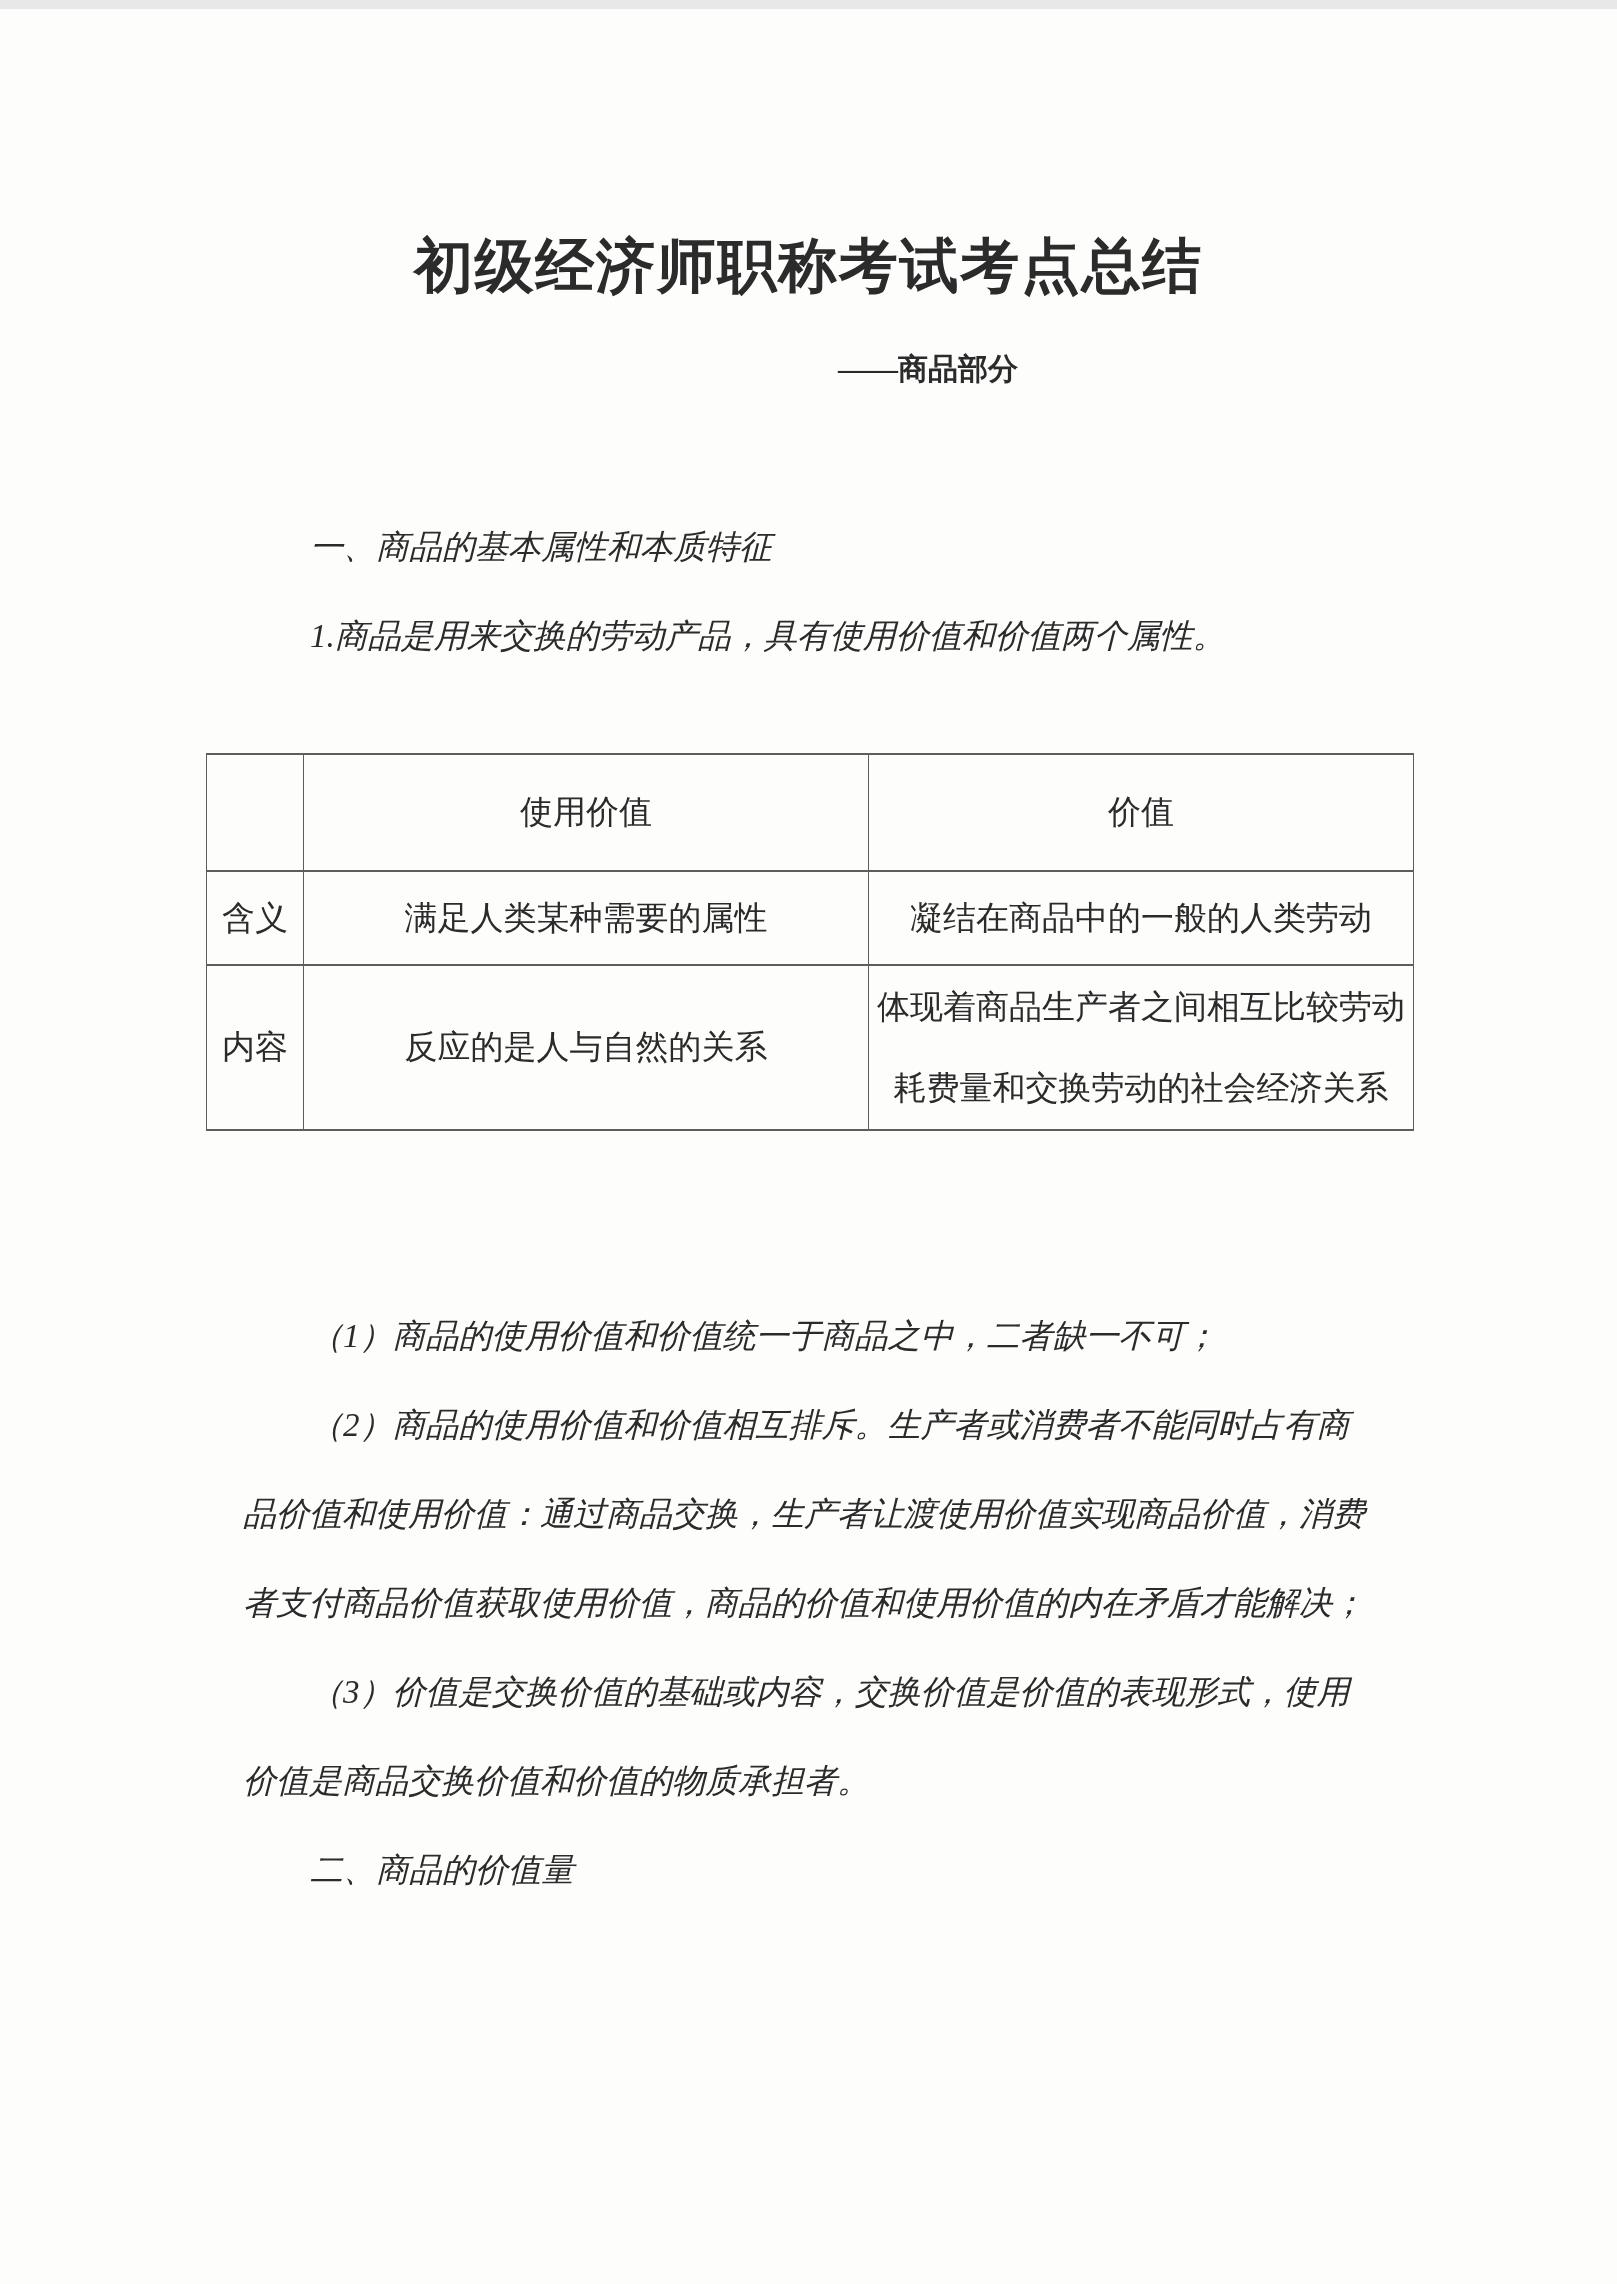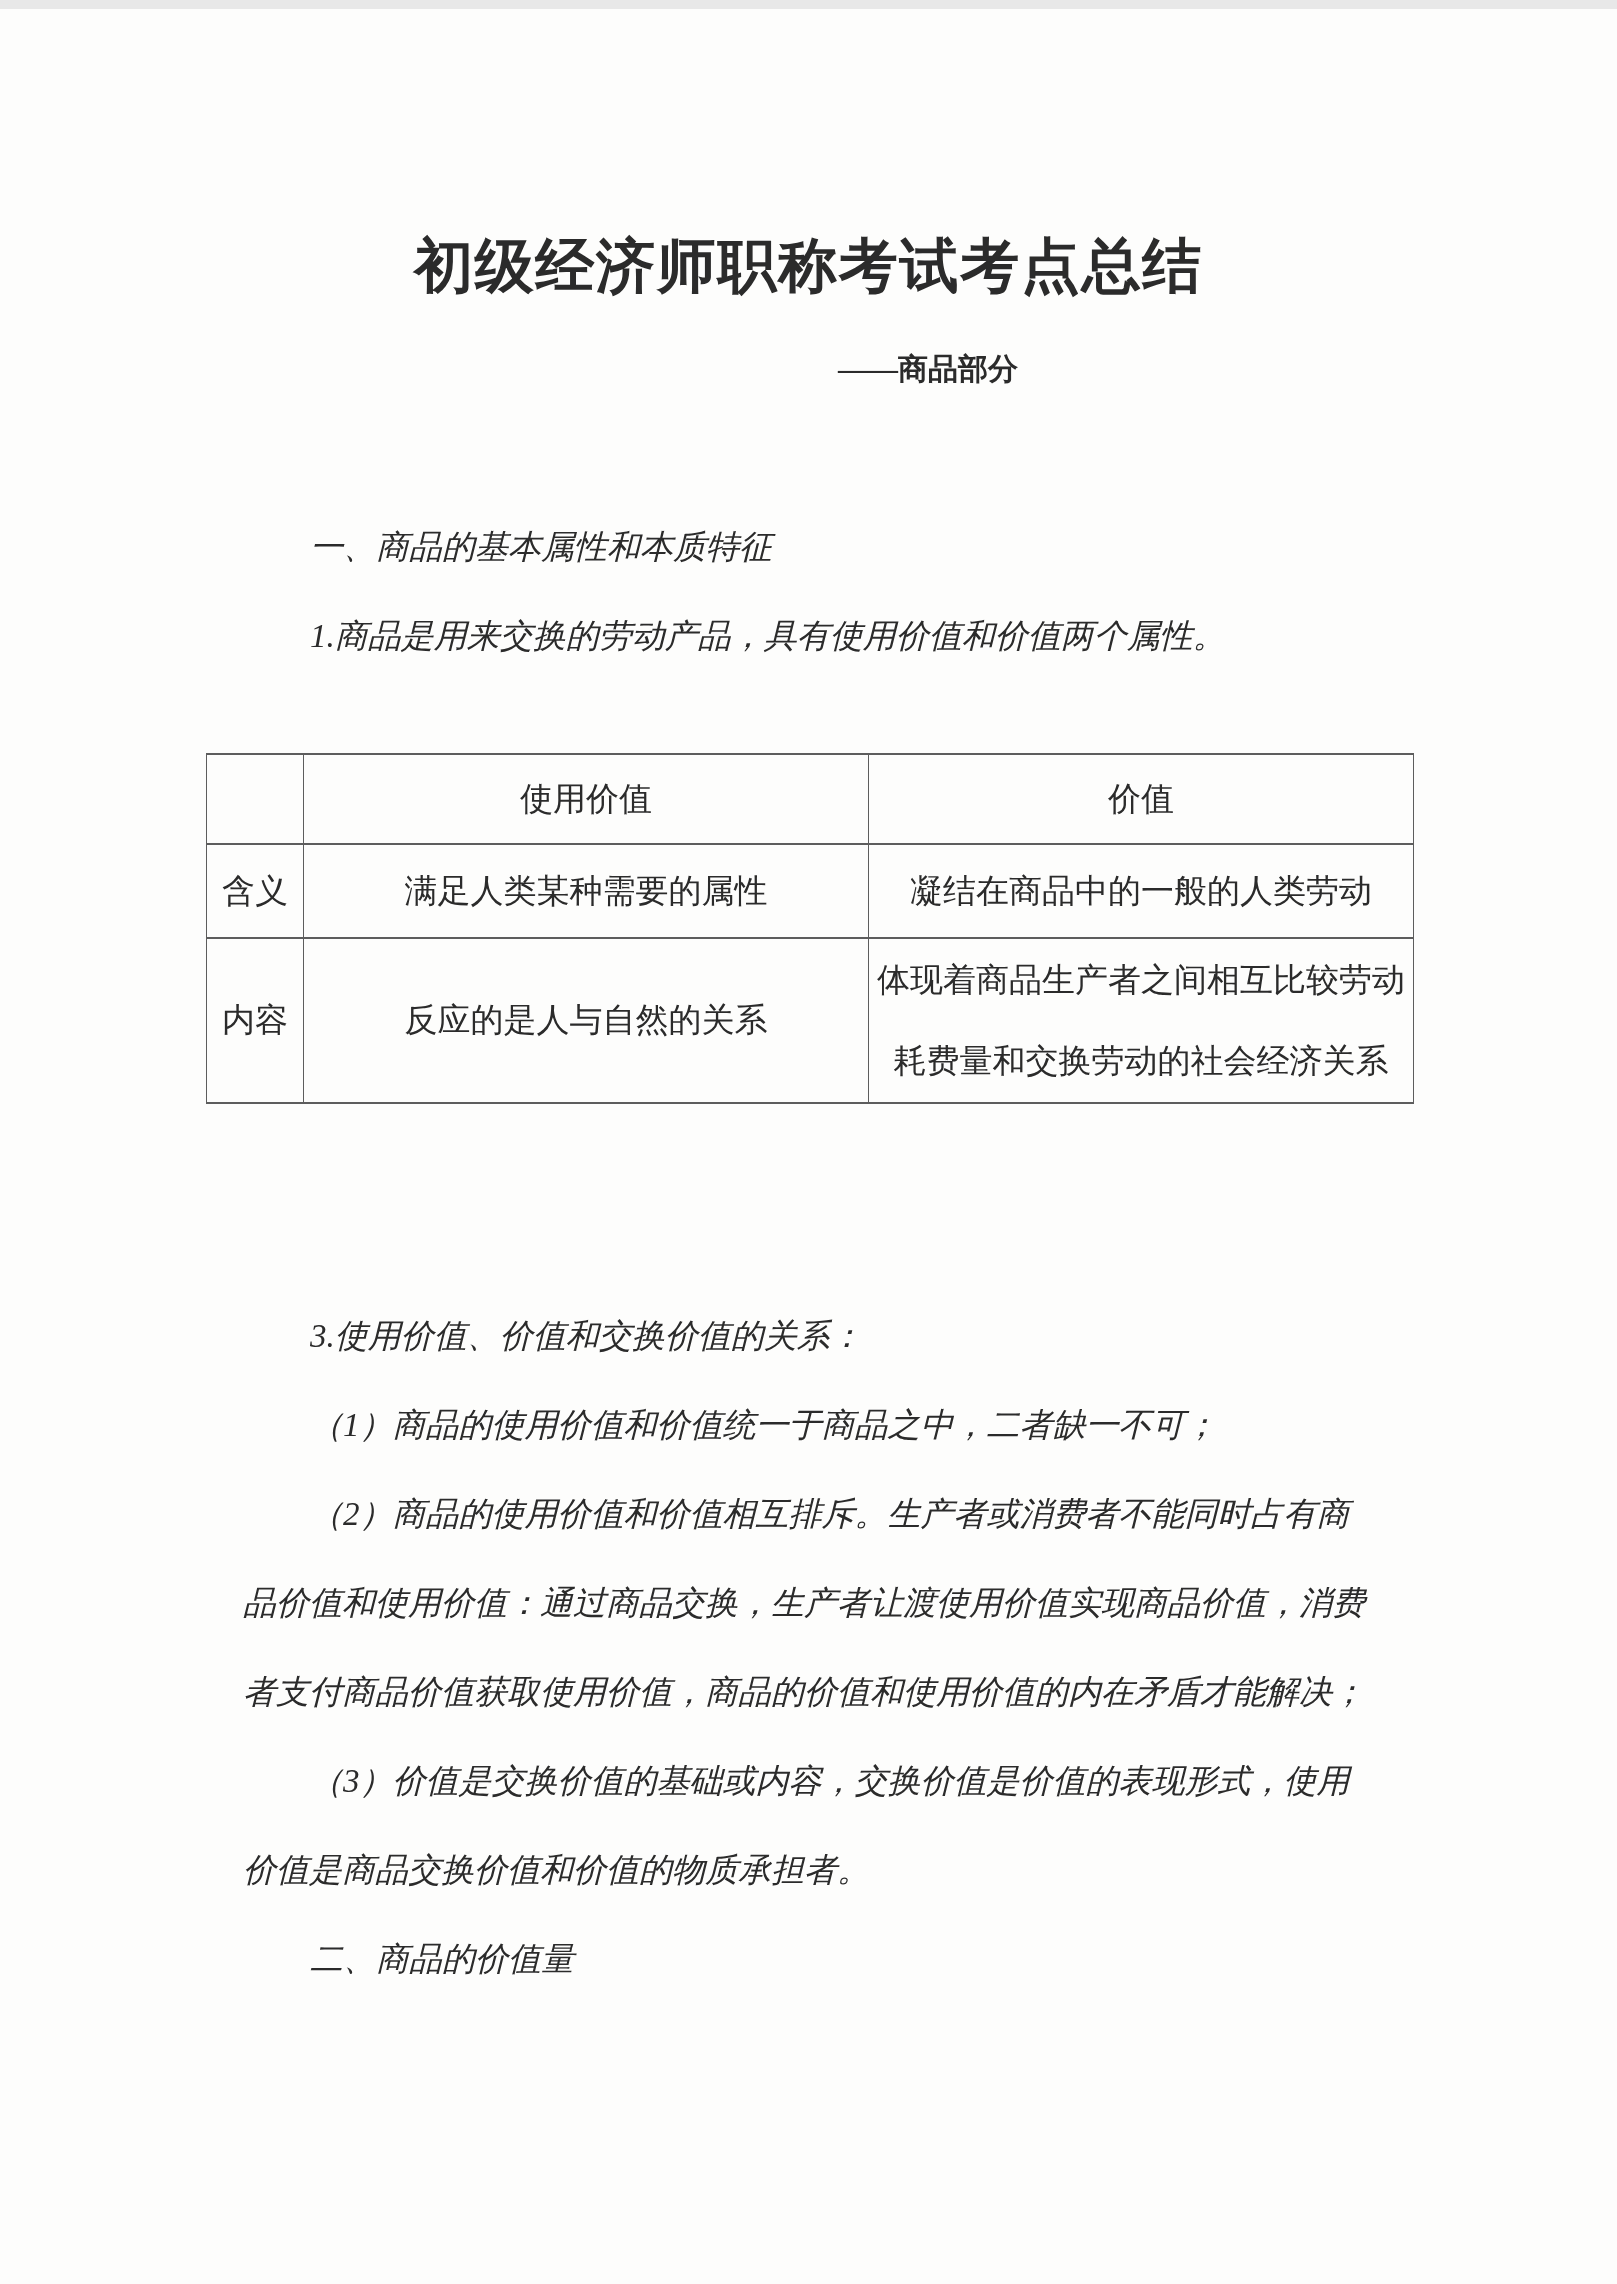--- a/index.html
+++ b/index.html
@@ -58,21 +58,21 @@
   .cmp-table td {
     border: 1.7px solid var(--table-border, #5d5d5d);
     border-top-width: 2.5px;
     border-bottom-width: 2.5px;
     text-align: center;
     vertical-align: middle;
     padding: 0 6.7px;
     line-height: 81px;
     overflow: hidden;
   }
-  .row-header  { height: 90px; }
+  .row-header  { height: 117px; }
   .row-meaning { height: 94px; }
   .row-content { height: 165px; }
   .row-attr    { height: 94px; }
 </style>
 </head>
 <body>
 
 <div class="page">
 
   <h1 class="title">初级经济师职称考试考点总结</h1>
@@ -103,21 +103,20 @@
     </tr>
     <tr class="row-content">
       <td>内容</td>
       <td>反应的是人与自然的关系</td>
       <td>体现着商品生产者之间相互比较劳动耗费量和交换劳动的社会经济关系</td>
     </tr>
   </tbody>
     </table>
 
   <div class="text-block block-b">
-    <p>3.使用价值、价值和交换价值的关系：</p>
     <p>（1）商品的使用价值和价值统一于商品之中，二者缺一不可；</p>
     <p>（2）商品的使用价值和价值相互排斥。生产者或消费者不能同时占有商品价值和使用价值：通过商品交换，生产者让渡使用价值实现商品价值，消费者支付商品价值获取使用价值，商品的价值和使用价值的内在矛盾才能解决；</p>
     <p>（3）价值是交换价值的基础或内容，交换价值是价值的表现形式，使用价值是商品交换价值和价值的物质承担者。</p>
     <p>二、商品的价值量</p>
   </div>
 
 </div>
 
 
 </body></html>

